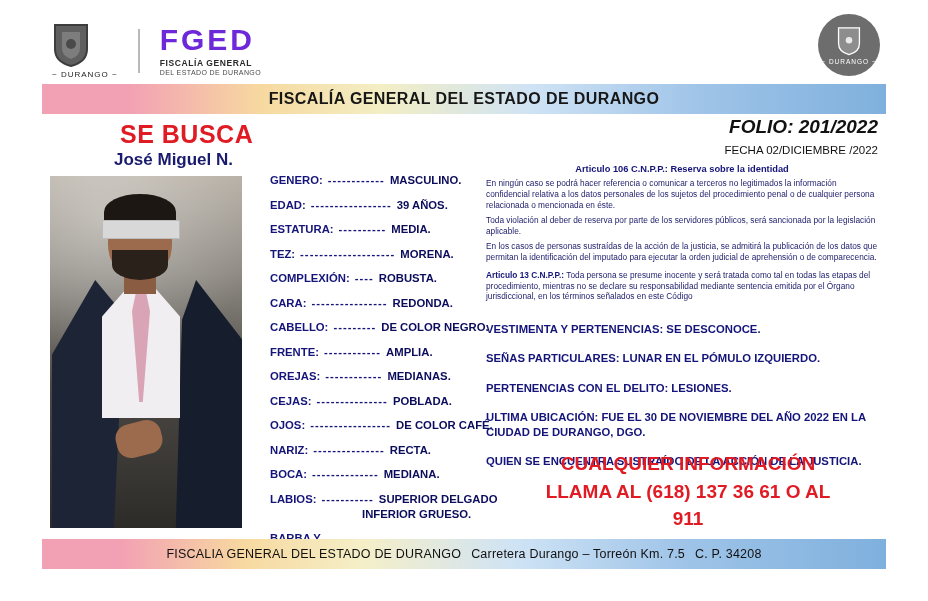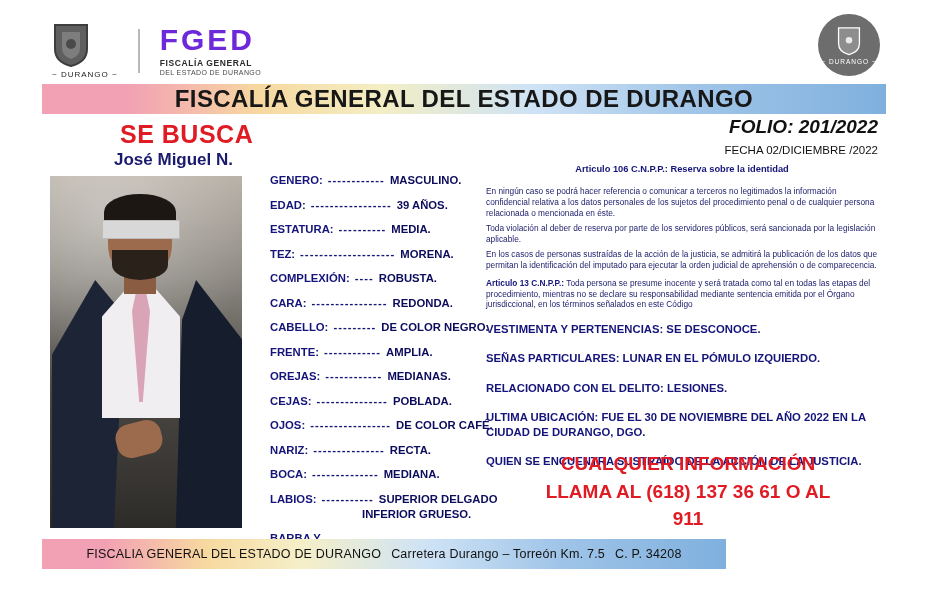--- a/index.html
+++ b/index.html
@@ -65,21 +65,21 @@
   .title-band {
     position: absolute; left: 42px; top: 84px;
     width: 844px; height: 30px;
     background: linear-gradient(to right,
       #f2a0b4 0%, #f2a0b4 10%,
       #f7d9a0 26%, #f3eec4 40%,
       #cfe3f5 58%, #9fc4e8 78%, #7fb0dd 100%);
     display: flex; align-items: center; justify-content: center;
   }
   .title-band h1 {
-    font-size: 24px; font-weight: bold; color: #171717;
+    font-size: 16px; font-weight: bold; color: #171717;
     letter-spacing: .4px;
   }
 
   
   .body {
     position: absolute; left: 42px; top: 114px;
     width: 844px; height: 340px; background: #ffffff;
   }
 
   
@@ -187,21 +187,21 @@
   .folio-date {
     font-size: 11.5px; color: #111; margin-top: 6px;
   }
 
   .legal {
     position: absolute; left: 444px; top: 50px; width: 392px;
     color: #1a1a5a;
   }
   .legal-h {
     font-size: 9.3px; font-weight: bold; color: #14147a;
-    text-align: center; margin-bottom: 12px;
+    text-align: center; margin-bottom: 4px;
   }
   .legal p {
     font-size: 8.3px; line-height: 1.32; color: #1c1c6a;
     margin-bottom: 4px; text-align: left;
   }
   .legal .art13 { margin-top: 7px; }
   .legal .art13 b { color: #14147a; }
 
   .details {
     position: absolute; left: 444px; top: 208px; width: 400px;
@@ -211,21 +211,21 @@
 
   .callout {
     position: absolute; left: 448px; top: 336px; width: 396px;
     text-align: center; color: #e01b24;
     font-size: 19px; font-weight: bold; line-height: 1.45;
   }
 
   
   .footer-band {
     position: absolute; left: 42px; top: 539px;
-    width: 684px; height: 30px;
+    width: 844px; height: 30px;
     background: linear-gradient(to right,
       #f2a0b4 0%, #f2a0b4 9%,
       #f7d9a0 24%, #f5efc8 38%,
       #cfe3f5 56%, #9fc4e8 76%, #7fb0dd 100%);
     display: flex; align-items: center; justify-content: center;
   }
   .footer-band .ftxt {
     font-size: 12.5px; color: #111; letter-spacing: .2px;
   }
   .footer-band .ftxt .sep { display: inline-block; width: 10px; }
@@ -380,21 +380,21 @@
       <p>En los casos de personas sustraídas de la acción de la justicia, se admitirá la publicación de los datos que permitan la identificación del imputado para ejecutar la orden judicial de aprehensión o de comparecencia.</p>
       <p class="art13">
         <b>Articulo 13 C.N.P.P.:</b>
         <span>Toda persona se presume inocente y será tratada como tal en todas las etapas del procedimiento, mientras no se declare su responsabilidad mediante sentencia emitida por el Órgano jurisdiccional, en los términos señalados en este Código</span>
       </p>
     </div>
 
     <div class="details">
       <div class="row">VESTIMENTA Y PERTENENCIAS: SE DESCONOCE.</div>
       <div class="row">SEÑAS PARTICULARES: LUNAR EN EL PÓMULO IZQUIERDO.</div>
-      <div class="row">RELACIONADO CON EL DELITO: LESIONES.</div>
+      <div class="row">PERTENENCIAS CON EL DELITO: LESIONES.</div>
       <div class="row">ULTIMA UBICACIÓN: FUE EL 30 DE NOVIEMBRE DEL AÑO 2022 EN LA CIUDAD DE DURANGO, DGO.</div>
       <div class="row">QUIEN SE ENCUENTRA SUSTRAÍDO DE LA ACCIÓN DE LA JUSTICIA.</div>
     </div>
 
     <div class="callout">
       <div>CUALQUIER INFORMACIÓN</div>
       <div>LLAMA AL (618) 137 36 61 O AL</div>
       <div>911</div>
     </div>
 

